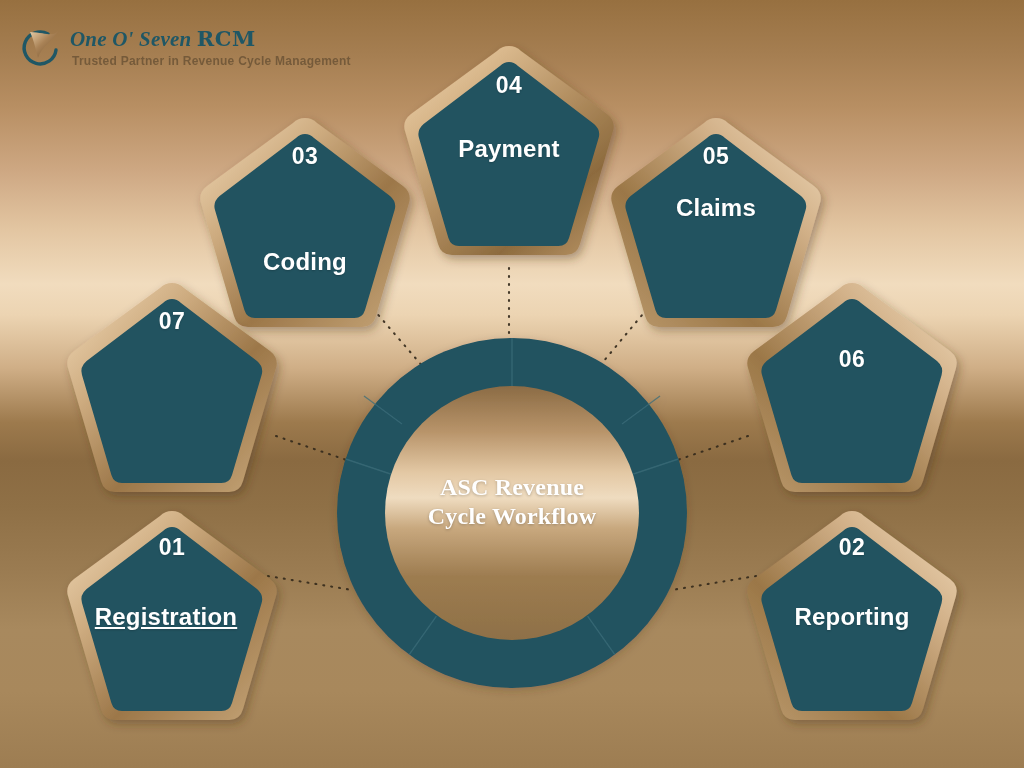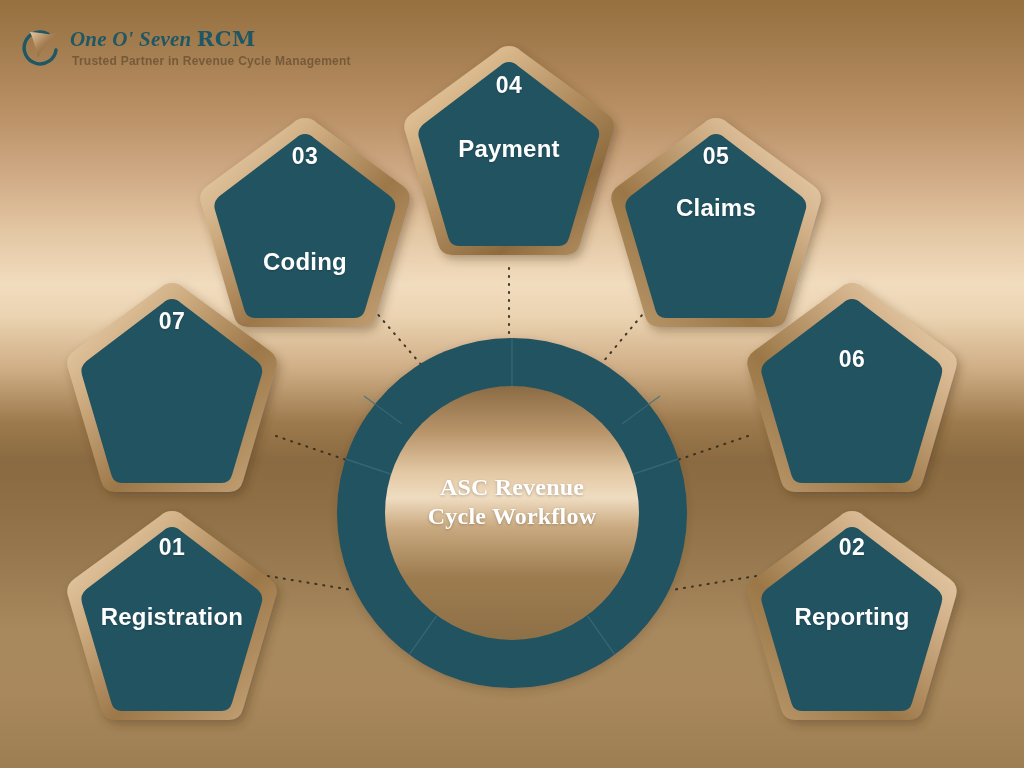--- a/index.html
+++ b/index.html
@@ -262,21 +262,21 @@
   <div class="node-label node-name" style="left:225px; top:205px; width:160px;margin-top:44px;">Coding</div>
 
   <div class="node-label node-num" style="left:666px; top:145px; width:100px;">05</div>
   <div class="node-label node-name" style="left:636px; top:195px; width:160px;">Claims</div>
 
   <div class="node-label node-num" style="left:122px; top:310px; width:100px;">07</div>
 
   <div class="node-label node-num" style="left:802px; top:310px; width:100px;margin-top:38px;">06</div>
 
   <div class="node-label node-num" style="left:122px; top:536px; width:100px;">01</div>
-  <div class="node-label node-name" style="left:77px; top:604px; width:190px;">Registration</div>
+  <div class="node-label node-name" style="left:71px; top:604px; width:190px;text-decoration:underline;">Registration</div>
 
   <div class="node-label node-num" style="left:802px; top:536px; width:100px;">02</div>
   <div class="node-label node-name" style="left:762px; top:604px; width:180px;">Reporting</div>
 
   <div class="center-title" style="left:382px; top:473px;">ASC Revenue
 Cycle Workflow</div>
 
 </div>
 
 </body></html>

